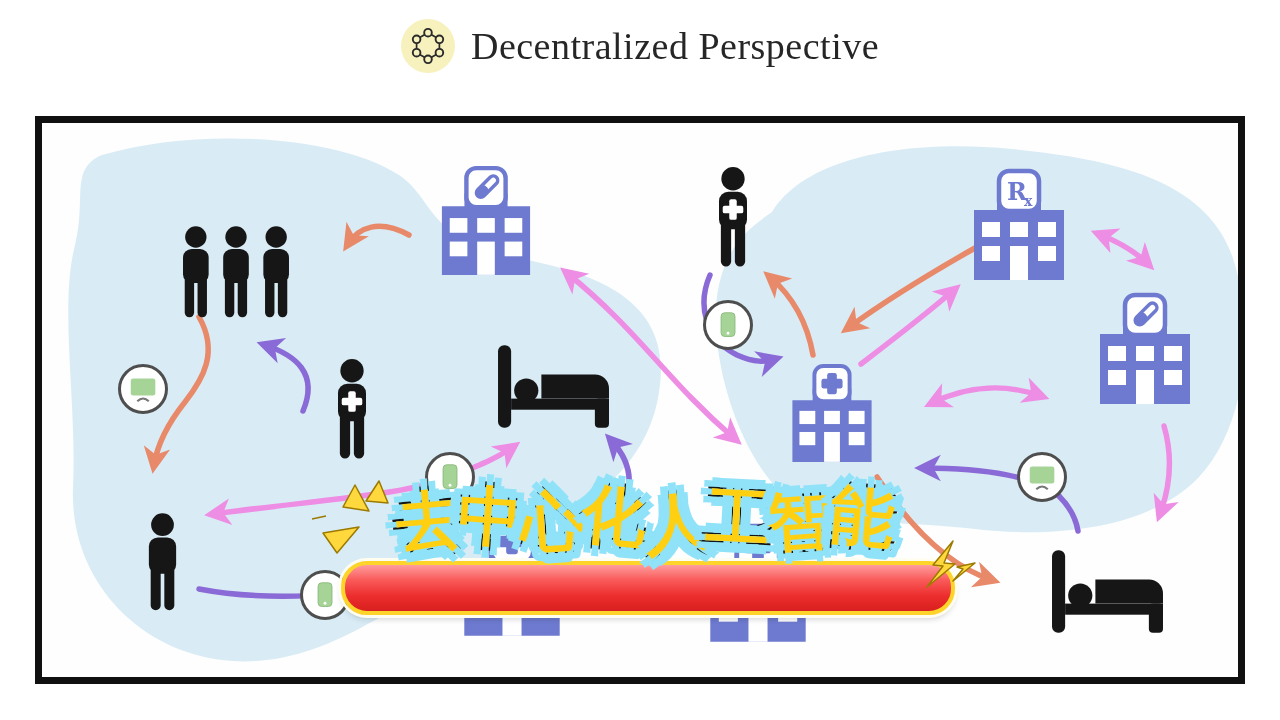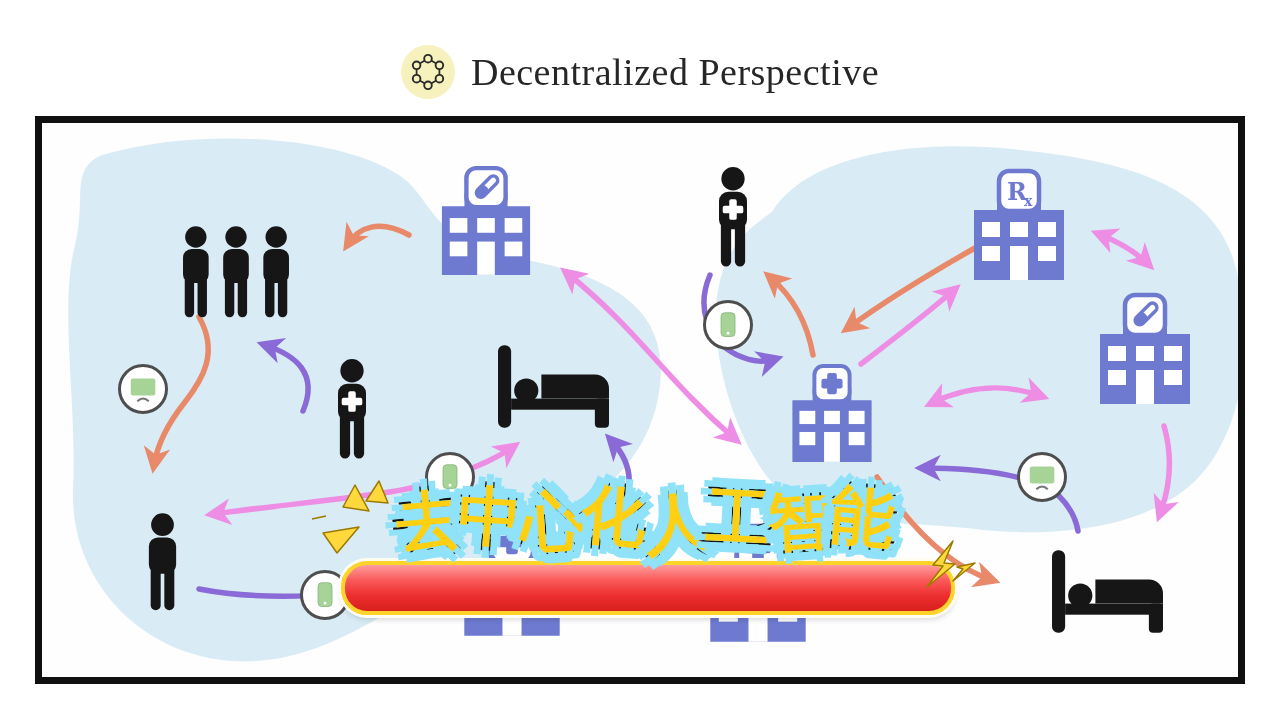--- a/index.html
+++ b/index.html
@@ -1,19 +1,19 @@
 <!DOCTYPE html>
 <html><head>
 <meta charset="utf-8">
 <style>
   html,body{margin:0;padding:0;background:#ffffff;}
   .stage{position:relative;width:1280px;height:720px;background:#fff;overflow:hidden;
          font-family:"Liberation Sans","DejaVu Sans",sans-serif;}
   
-  .hdr{position:absolute;top:45px;left:0;width:100%;display:flex;align-items:center;justify-content:center;gap:16px;}
+  .hdr{position:absolute;top:19px;left:0;width:100%;display:flex;align-items:center;justify-content:center;gap:16px;}
   .hdr-icon{width:54px;height:54px;border-radius:50%;background:#f6f1bd;display:flex;align-items:center;justify-content:center;}
   .hdr-title{margin:0;font-family:"Liberation Serif","DejaVu Serif",serif;font-weight:500;
              font-size:38px;color:#262626;letter-spacing:.5px;}
   
   .frame{position:absolute;left:35px;top:116px;width:1196px;height:554px;border:7px solid #101010;
          background:#fefefe;overflow:hidden;}
   .layer{position:absolute;left:0;top:0;width:1196px;height:554px;}
   svg.layer{pointer-events:none;}
   .node{position:absolute;}
   .node svg{width:100%;height:100%;display:block;overflow:visible;}

